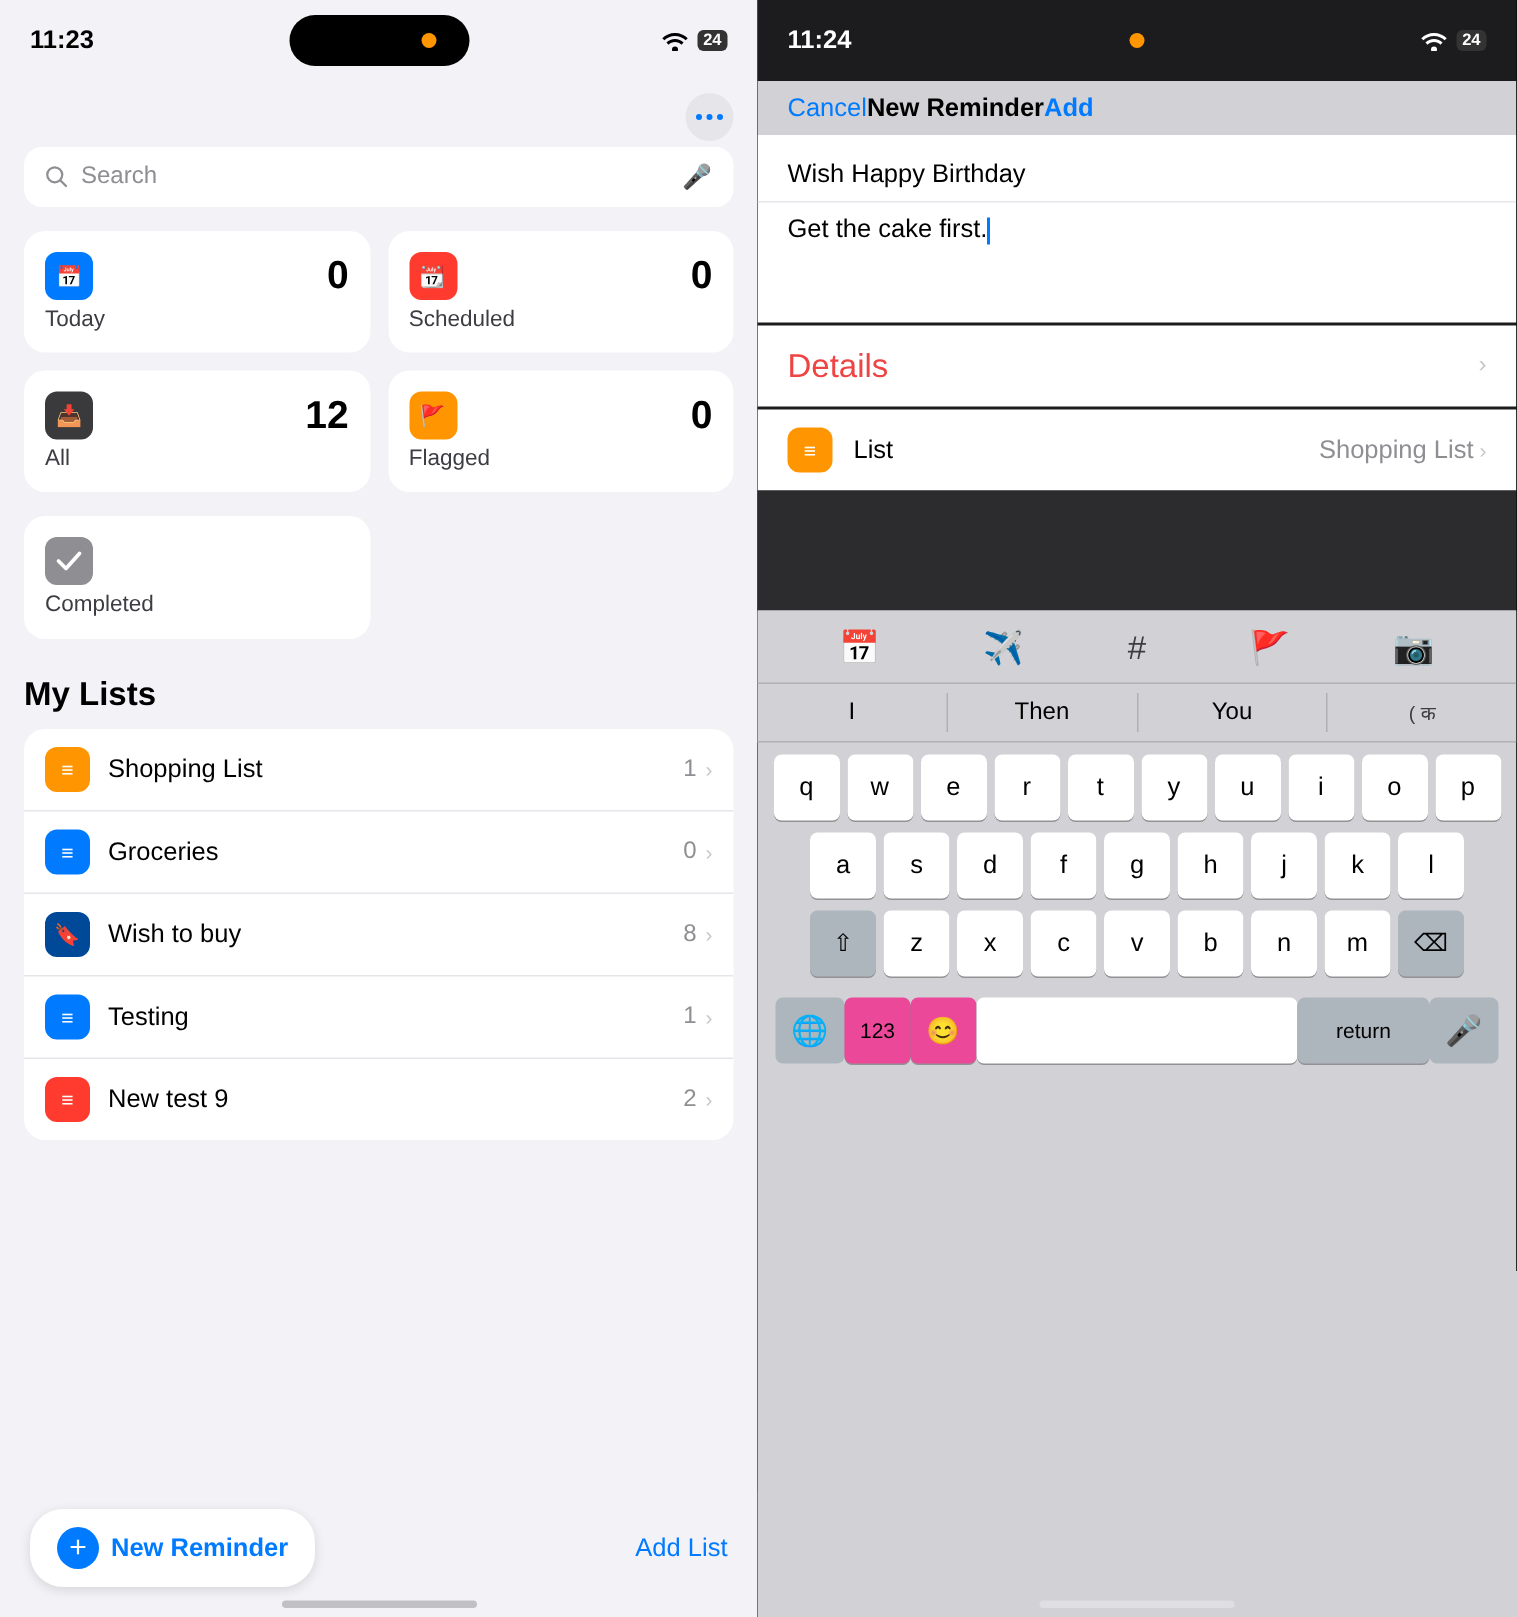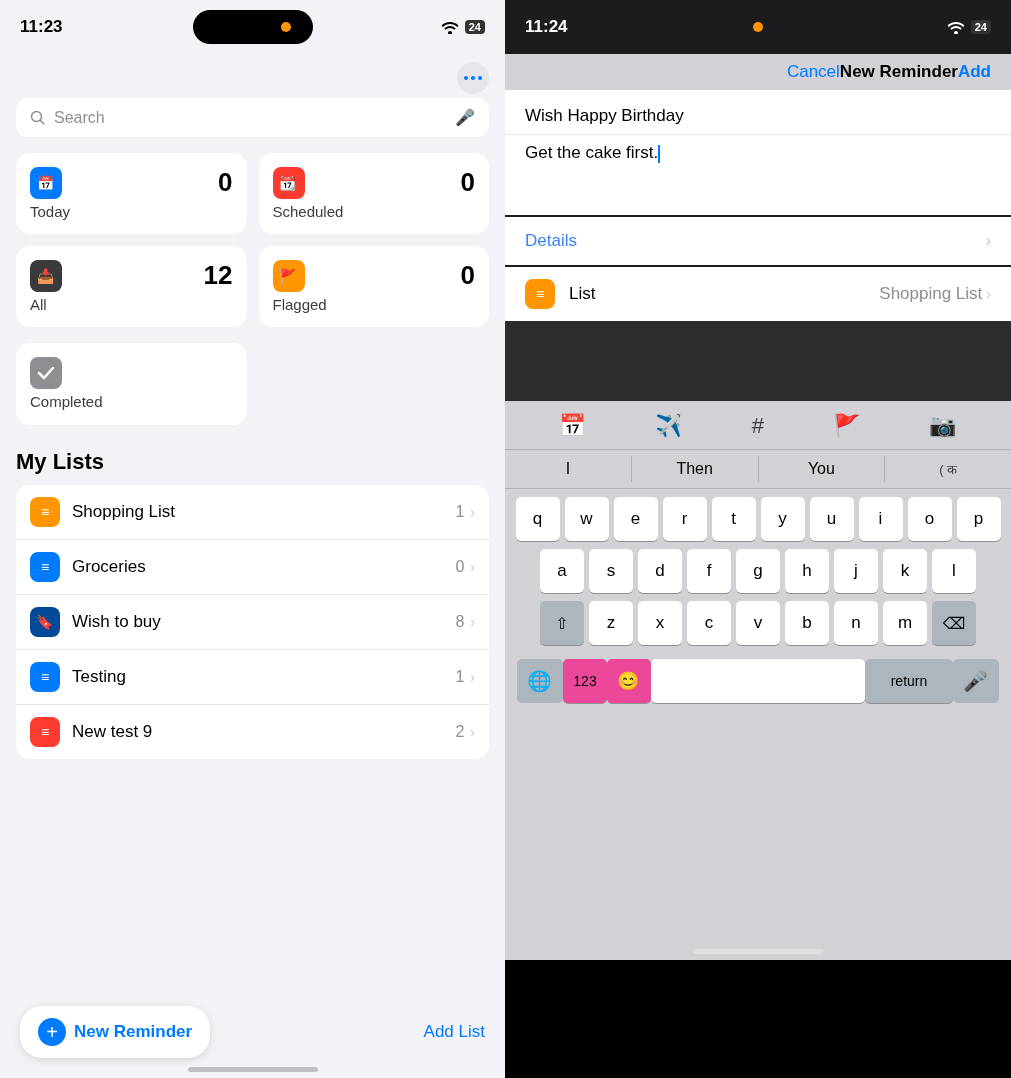--- a/index.html
+++ b/index.html
@@ -17,21 +17,21 @@
       width: 505px;
       height: 1078px;
       background: #f2f2f7;
       position: relative;
       overflow: hidden;
     }
 
     
     .phone-right {
       width: 506px;
-      height: 960px;
+      height: 1078px;
       background: #1c1c1e;
       position: relative;
       overflow: hidden;
       display: flex;
       flex-direction: column;
     }
 
     
     .status-bar-left {
       height: 54px;
@@ -305,21 +305,21 @@
       color: #007aff;
       font-weight: 400;
     }
 
     
     .right-nav-bar {
       background: #d1d1d6;
       padding: 8px 20px;
       display: flex;
       align-items: center;
-      justify-content: flex-end;
+      justify-content: flex-start;
     }
     .nav-cancel {
       font-size: 17px;
       color: #007aff;
       cursor: pointer;
     }
     .nav-title {
       font-size: 17px;
       font-weight: 600;
       color: #000;
@@ -363,22 +363,22 @@
     .details-row {
       background: #fff;
       margin-top: 2px;
       padding: 14px 20px;
       display: flex;
       align-items: center;
       justify-content: space-between;
       cursor: pointer;
     }
     .details-label {
-      font-size: 17px;
-      color: #3b82f6;
+      font-size: 22px;
+      color: #ef4444;
     }
     .details-chevron {
       color: #c7c7cc;
       font-size: 16px;
     }
 
     .list-row {
       background: #fff;
       margin-top: 2px;
       padding: 12px 20px;

